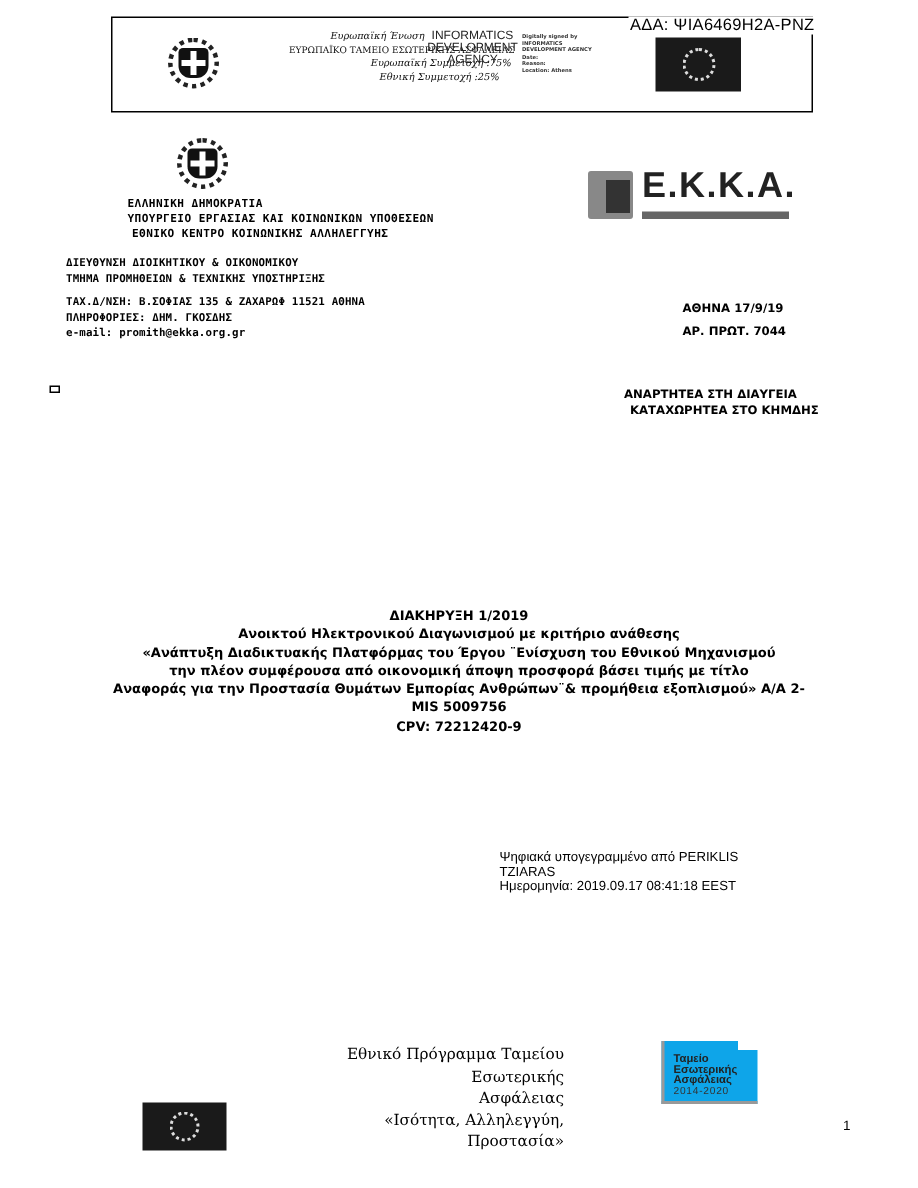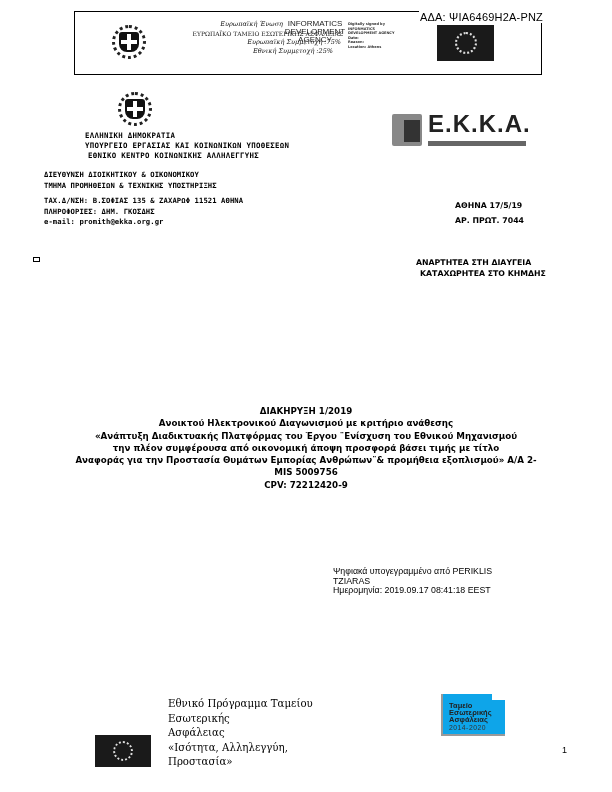--- a/index.html
+++ b/index.html
@@ -43,21 +43,21 @@
     .small-box { left: 33px; top: 257px; width: 7px; height: 5px; border: 1px solid #000; }
 
     
     .title-block { left: 40px; top: 405px; width: 532px; text-align: center; font-family: "DejaVu Sans", sans-serif; font-weight: bold; font-size: 8.7px; line-height: 12.3px; }
 
     
     .signature { left: 333px; top: 567px; font-family: "Liberation Sans", sans-serif; font-size: 8.8px; line-height: 9.6px; }
 
     
     .footer-eu { left: 95px; top: 699px; width: 56px; height: 32px; }
-    .footer-text { left: 168px; top: 697px; width: 180px; text-align: left; font-family: "DejaVu Serif", serif; font-size: 10.2px; line-height: 14.5px; }
+    .footer-text { left: 196px; top: 697px; width: 180px; text-align: right; font-family: "DejaVu Serif", serif; font-size: 10.2px; line-height: 14.5px; }
     .fund-logo { left: 441px; top: 694px; width: 64px; height: 42px; background: #0ea5e9; border-left: 2px solid #999; border-bottom: 2px solid #999; padding: 8px 0 0 6px; font-family: "Liberation Sans", sans-serif; font-weight: bold; font-size: 7.5px; line-height: 7.2px; color: #222; }
     .fund-logo .yrs { font-weight: normal; letter-spacing: 0.5px; font-size: 6.8px; color: #333; }
     .fund-logo .corner { position: absolute; right: -3px; top: -8px; width: 16px; height: 14px; background: #fff; }
     .page-num { left: 562px; top: 745px; font-family: "Liberation Sans", sans-serif; font-size: 9px; }
   </style>
 </head>
 <body>
 
 <div class="abs header-box"></div>
 
@@ -118,21 +118,21 @@
   <div>ΤΜΗΜΑ ΠΡΟΜΗΘΕΙΩΝ &amp; ΤΕΧΝΙΚΗΣ ΥΠΟΣΤΗΡΙΞΗΣ</div>
   <div class="gap"></div>
   <div>ΤΑΧ.Δ/ΝΣΗ: Β.ΣΟΦΙΑΣ 135 &amp; ΖΑΧΑΡΩΦ  11521 ΑΘΗΝΑ</div>
   <div>ΠΛΗΡΟΦΟΡΙΕΣ: ΔΗΜ. ΓΚΟΣΔΗΣ</div>
   <div>e-mail: promith@ekka.org.gr</div>
 </div>
 
 <div class="abs small-box"></div>
 
 <div class="abs date-block">
-  <div>ΑΘΗΝΑ 17/5/19</div>
+  <div>ΑΘΗΝΑ 17/9/19</div>
   <div>ΑΡ. ΠΡΩΤ. 7044</div>
 </div>
 
 <div class="abs publish">
   <div>ΑΝΑΡΤΗΤΕΑ ΣΤΗ ΔΙΑΥΓΕΙΑ</div>
   <div class="l2">ΚΑΤΑΧΩΡΗΤΕΑ ΣΤΟ ΚΗΜΔΗΣ</div>
 </div>
 
 <div class="abs title-block">
   <div>ΔΙΑΚΗΡΥΞΗ 1/2019</div>

